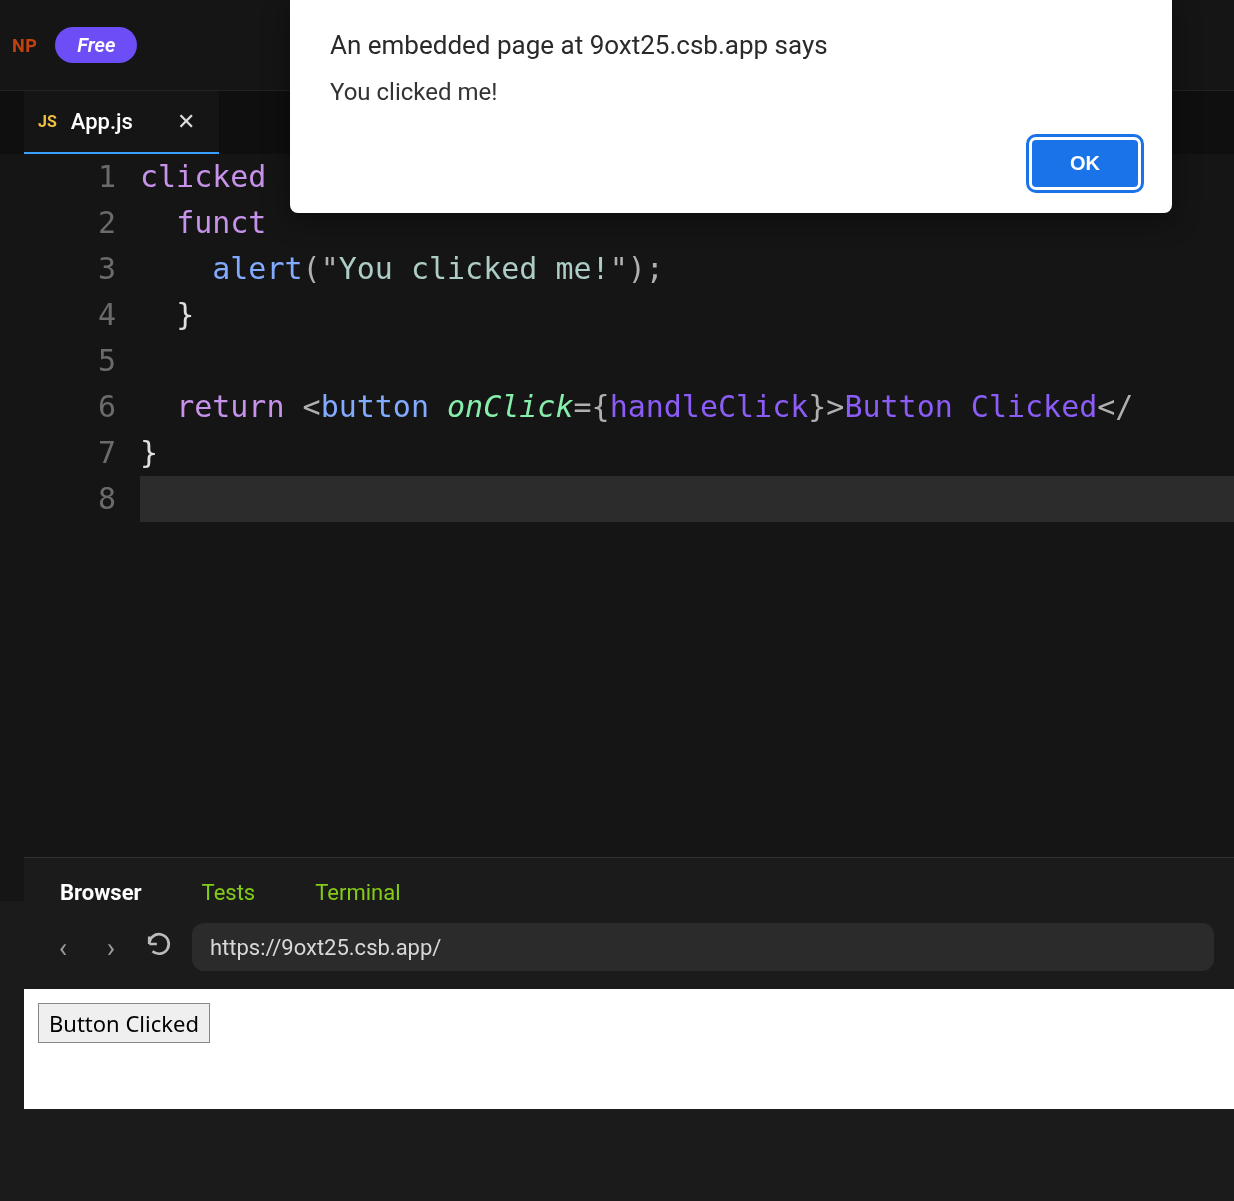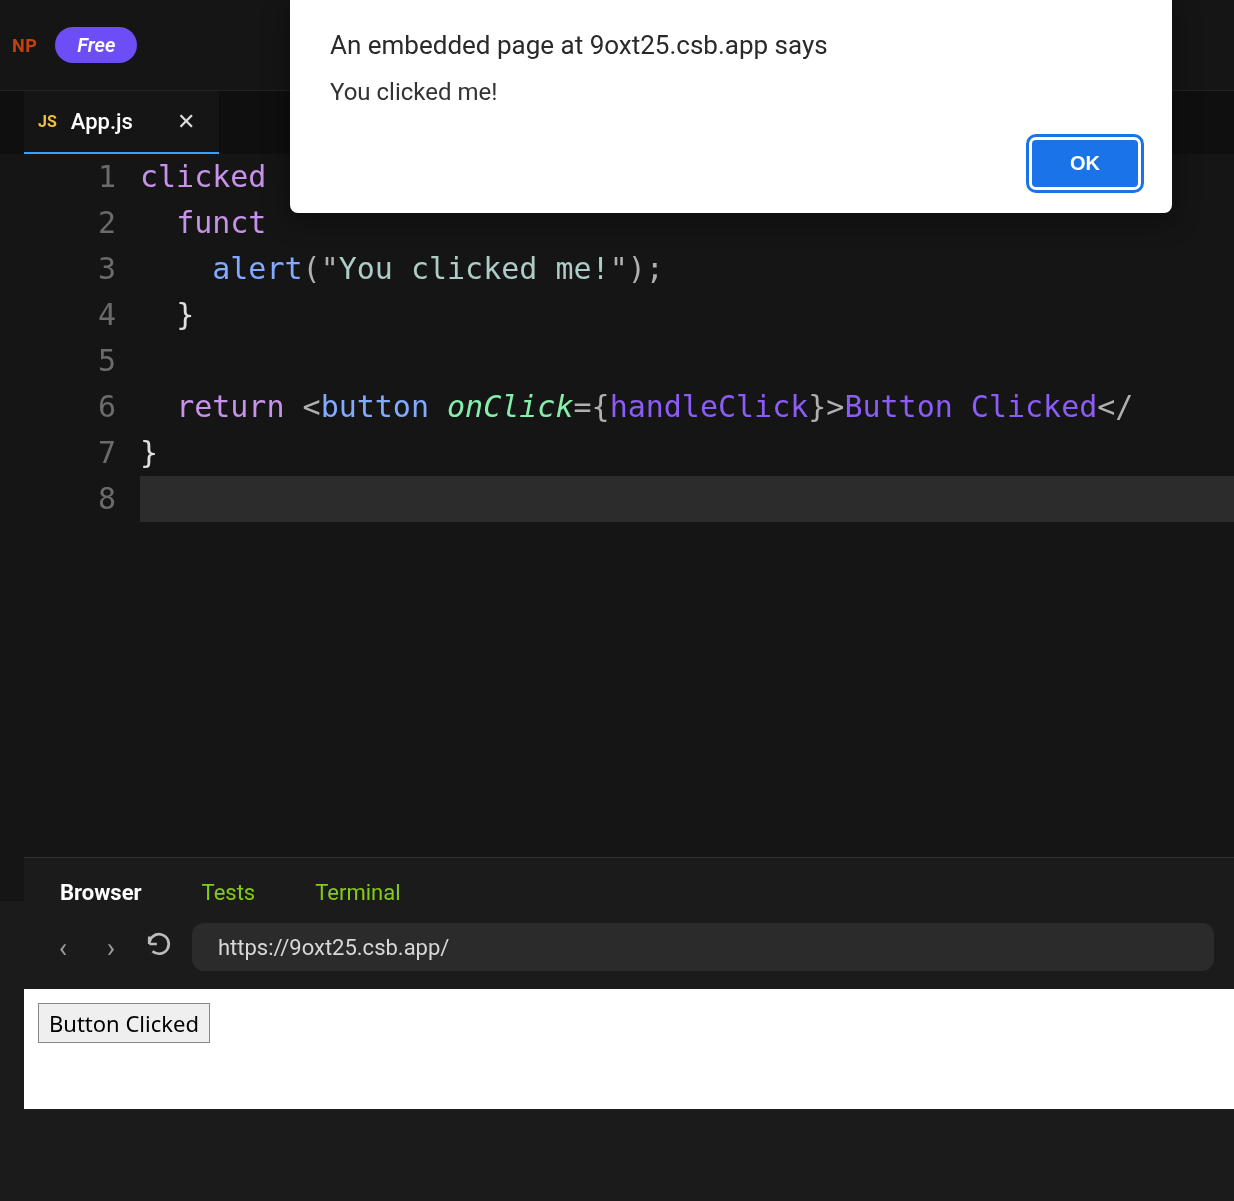--- a/index.html
+++ b/index.html
@@ -148,21 +148,21 @@
   .nav-row .reload-btn svg { width: 26px; height: 26px; stroke: #bcbcbc; fill: none; stroke-width: 2.5; }
   .urlbar {
     flex: 1;
     height: 48px;
     background: #2b2b2b;
     border-radius: 12px;
     color: #d8d8d8;
     font-size: 22px;
     display: flex;
     align-items: center;
-    padding: 0 26px;
+    padding: 0 18px;
   }
 
   .preview-frame {
     margin: 6px 0 0 0;
     background: #fff;
     height: 120px;
     padding: 14px 14px;
   }
   .preview-frame button.demo {
     font-family: system-ui, Arial, sans-serif;

